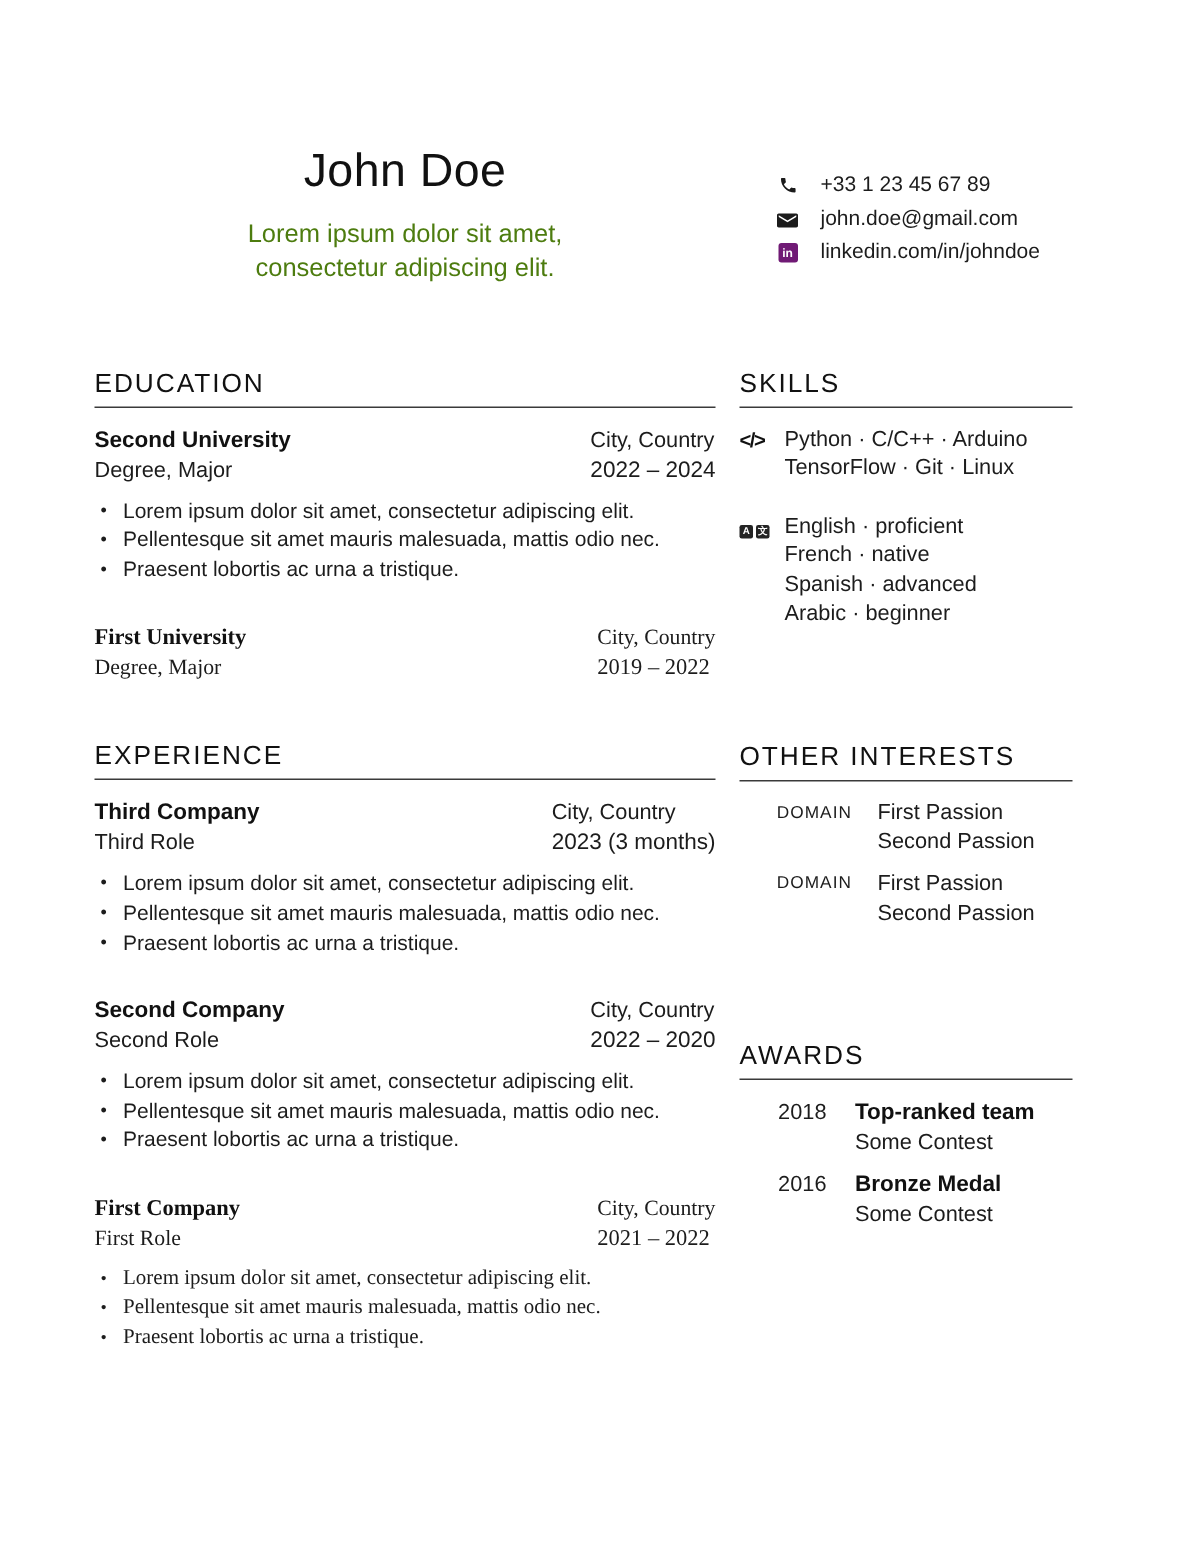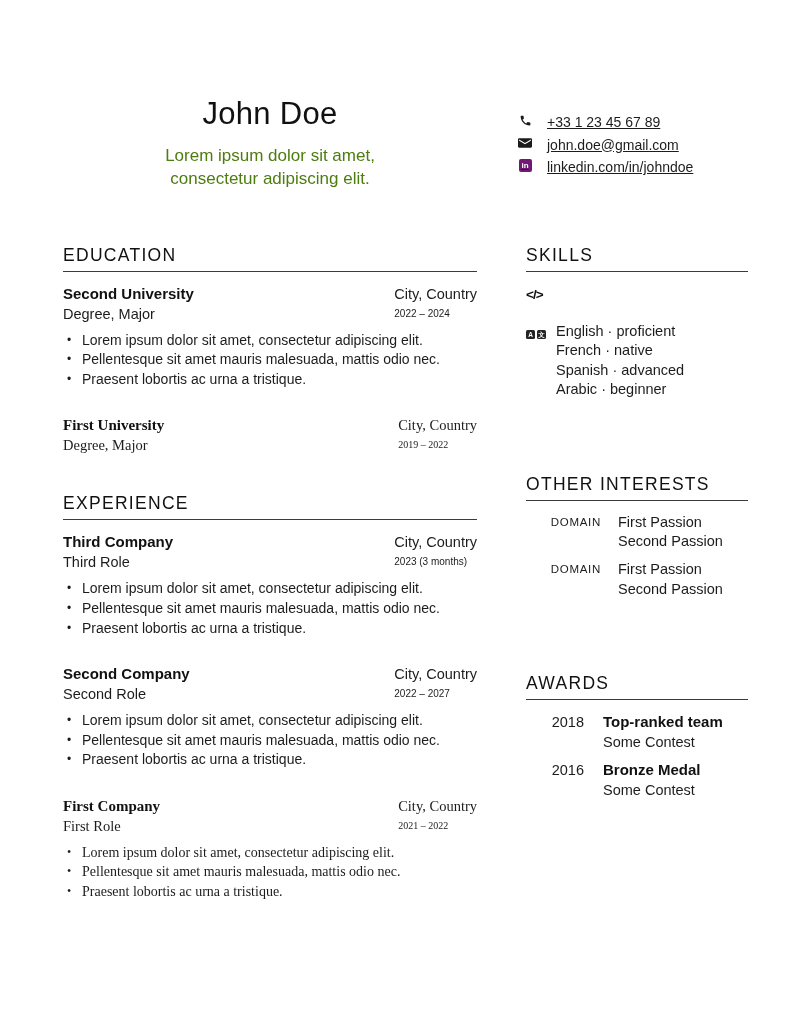--- a/index.html
+++ b/index.html
@@ -9,49 +9,49 @@
     padding:96px 63px 0 63px;
     font-family:"Liberation Sans","DejaVu Sans",sans-serif;
     color:#1c1c1c;
   }
   
   .header { display:flex; align-items:flex-start; }
   .identity { width:414px; text-align:center; }
   .name { font-size:31px; line-height:1.15; font-weight:400; color:#111; letter-spacing:0.3px; }
   .tagline { margin-top:12px; font-size:17px; line-height:1.38; color:#4d7c0f; }
   .contact { margin-left:40px; padding-top:18px; }
-  .contact-row { display:flex; align-items:flex-start; margin-bottom:6.5px; font-size:14px; white-space:nowrap;text-decoration:underline; }
+  .contact-row { display:flex; align-items:flex-end; margin-bottom:6.5px; font-size:14px; white-space:nowrap; }
   .contact-icon { width:16px; flex:none; display:flex; justify-content:center; align-items:center; margin-right:14px; }
   .contact-icon svg { display:block; }
   .li-badge {
     display:inline-block; width:13px; height:13px; background:#701a75; border-radius:2px;
     color:#fff; font-size:8px; font-weight:700; line-height:13px; text-align:center;
   }
   
   .main { display:flex; margin-top:54px; }
   .col-left { width:414px; flex:none; }
-  .col-right { width:222px; flex:none; margin-left:49px; }
+  .col-right { width:222px; flex:none; margin-left:16px; }
   
   .section-title {
     margin:0; font-size:17.5px; font-weight:400; letter-spacing:1.3px; line-height:1.2;
     color:#111; padding-bottom:5px; border-bottom:1.2px solid #3a3a3a;
   }
   .section-body { padding-top:12px; }
   .mt-experience { margin-top:38px; }
   .mt-interests { margin-top:74px; }
   .mt-awards { margin-top:74px; }
   
   .entry { margin-bottom:26px; }
   .entry:last-child { margin-bottom:0;font-family:Liberation Serif, serif; }
   .entry-head { display:flex; justify-content:space-between; }
   .entry-title { font-size:15px; font-weight:700; line-height:20px; color:#111; }
   .entry-sub { font-size:14.5px; line-height:20px; }
   .entry-meta { }
   .entry-loc { font-size:14.5px; line-height:20px; }
-  .entry-dates { font-size:10px; line-height:20px; }
+  .entry-dates { font-size:15px; line-height:20px; }
   .bullets { list-style:none; margin:7px 0 0 0; padding:0; }
   .bullets li { position:relative; padding-left:19px; font-size:14px; line-height:19.6px; }
   .bullets li::before { content:"•"; position:absolute; left:4px; top:0; font-size:12px; line-height:19.6px; }
   
   .skill-group { display:flex; margin-bottom:19px; }
   .skill-icon { width:30px; flex:none; padding-top:1px; }
   .code-glyph { font-weight:700; font-size:13.5px; letter-spacing:-1px; color:#111; }
   .lang-glyph .sq {
     display:inline-block; width:9px; height:9px; background:#242424; border-radius:1.5px;
     color:#fff; font-size:6.5px; line-height:9px; text-align:center; margin-right:2px; font-weight:700;
@@ -170,21 +170,21 @@
           </div>
 
           <div class="entry">
             <div class="entry-head">
               <div>
                 <div class="entry-title">Second Company</div>
                 <div class="entry-sub">Second Role</div>
               </div>
               <div class="entry-meta">
                 <div class="entry-loc">City, Country</div>
-                <div class="entry-dates">2022 – 2027</div>
+                <div class="entry-dates">2022 – 2020</div>
               </div>
             </div>
             <ul class="bullets">
               <li>Lorem ipsum dolor sit amet, consectetur adipiscing elit.</li>
               <li>Pellentesque sit amet mauris malesuada, mattis odio nec.</li>
               <li>Praesent lobortis ac urna a tristique.</li>
             </ul>
           </div>
 
           <div class="entry">
@@ -211,20 +211,24 @@
 
     <div class="col-right">
 
       <div class="section">
         <h2 class="section-title">SKILLS</h2>
         <div class="section-body">
           <div class="skill-group">
             <span class="skill-icon">
               <span class="code-glyph">&lt;/&gt;</span>
             </span>
+            <div class="skill-lines">
+              <div>Python · C/C++ · Arduino</div>
+              <div>TensorFlow · Git · Linux</div>
+            </div>
           </div>
           <div class="skill-group">
             <span class="skill-icon lang-glyph">
               <span class="sq">A</span><span class="sq">文</span>
             </span>
             <div class="skill-lines">
               <div>English · proficient</div>
               <div>French · native</div>
               <div>Spanish · advanced</div>
               <div>Arabic · beginner</div>

